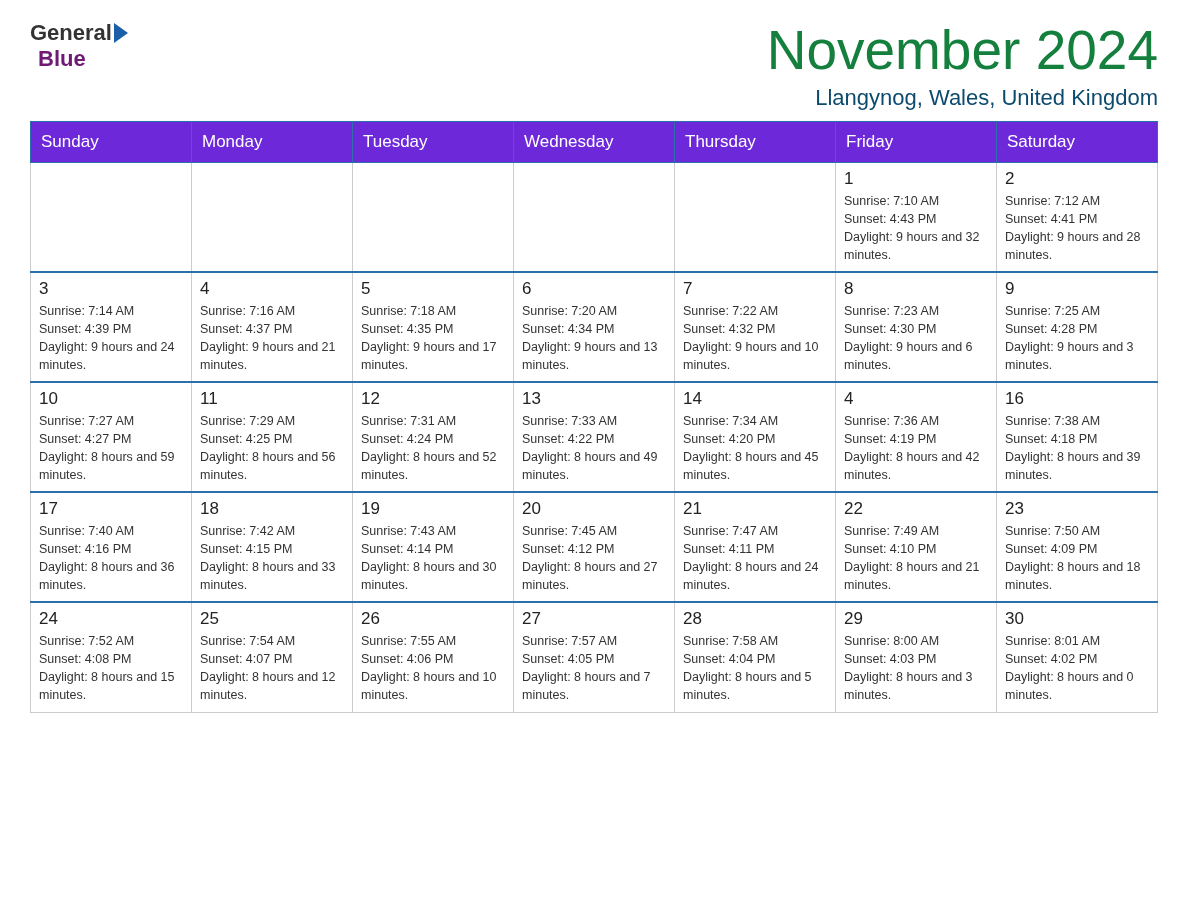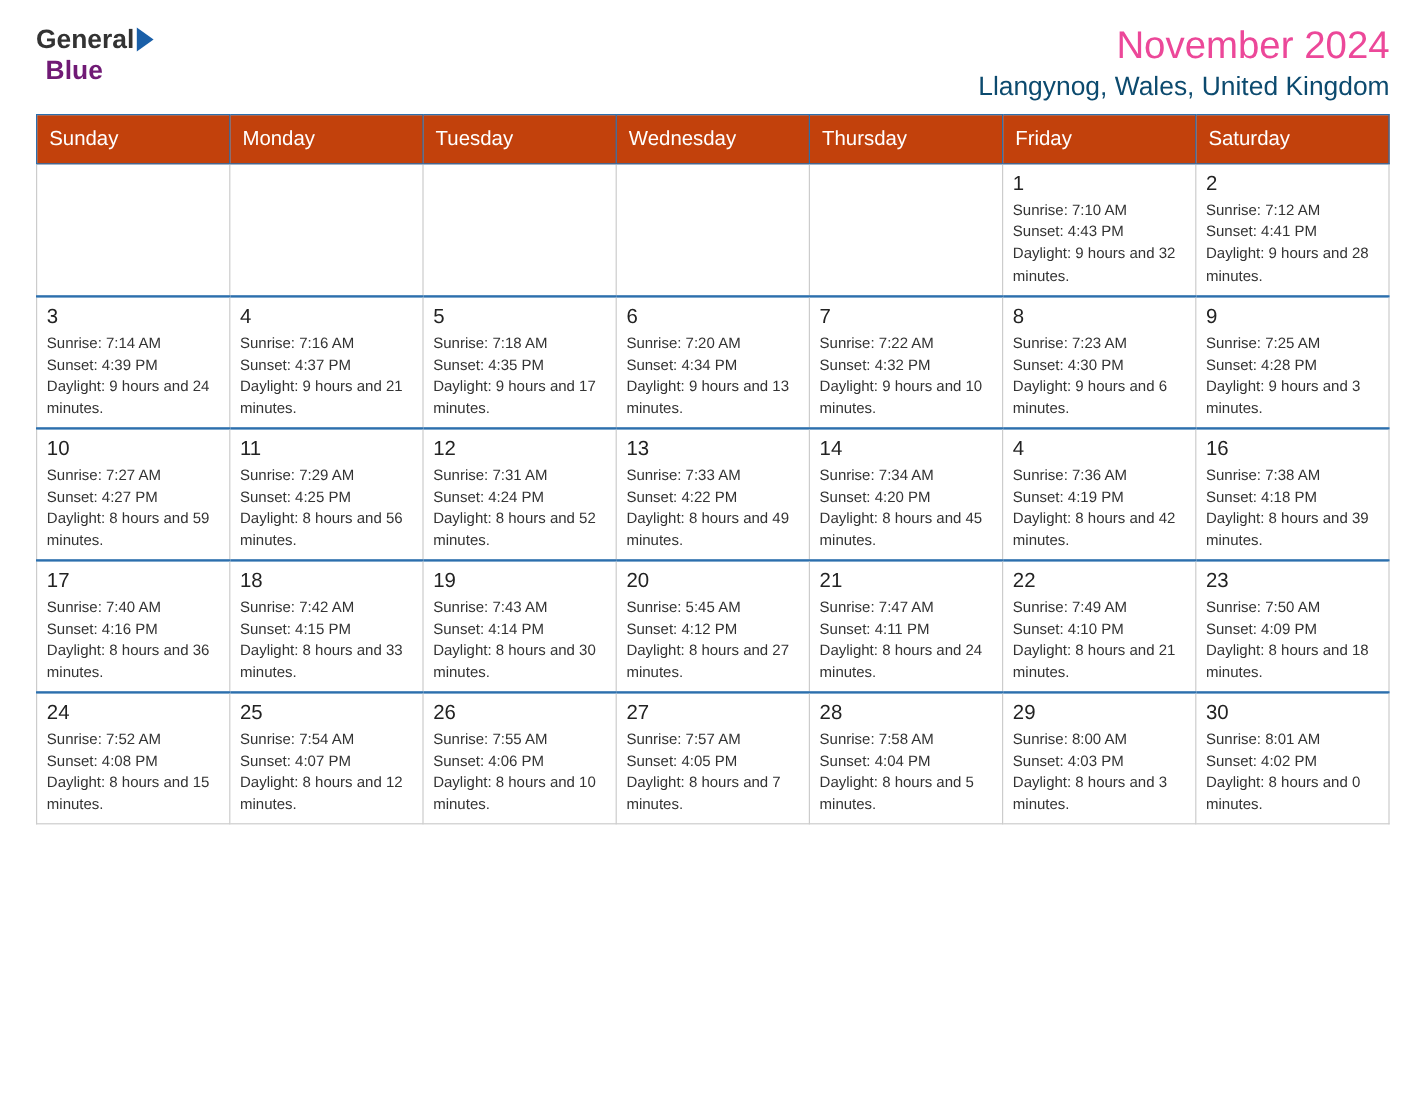--- a/index.html
+++ b/index.html
@@ -42,37 +42,37 @@
     .logo-bottom {
       color: #701a75;
       font-size: 22px;
       font-weight: bold;
       margin-left: 8px;
     }
     .title-section {
       text-align: right;
     }
     .month-title {
-      font-size: 32px;
+      font-size: 55px;
       font-weight: normal;
-      color: #ec4899;
+      color: #15803d;
       line-height: 1.1;
     }
     .location {
       font-size: 22px;
       color: #0c4a6e;
       margin-top: 4px;
     }
     .calendar-table {
       width: 100%;
       border-collapse: collapse;
       margin-top: 10px;
     }
     .calendar-table th {
-      background-color: #c2410c;
+      background-color: #6d28d9;
       color: #fff;
       font-size: 17px;
       font-weight: normal;
       padding: 10px 10px;
       text-align: left;
       border: 1px solid #2c6fad;
     }
     .calendar-table td {
       border: 1px solid #ccc;
       vertical-align: top;
@@ -250,21 +250,21 @@
 Daylight: 8 hours and 33 minutes.</div>
         </td>
         <td>
           <span class="day-number">19</span>
           <div class="day-info" style="white-space: pre-line;">Sunrise: 7:43 AM
 Sunset: 4:14 PM
 Daylight: 8 hours and 30 minutes.</div>
         </td>
         <td>
           <span class="day-number">20</span>
-          <div class="day-info" style="white-space: pre-line;">Sunrise: 5:45 AM
+          <div class="day-info" style="white-space: pre-line;">Sunrise: 7:45 AM
 Sunset: 4:12 PM
 Daylight: 8 hours and 27 minutes.</div>
         </td>
         <td>
           <span class="day-number">21</span>
           <div class="day-info" style="white-space: pre-line;">Sunrise: 7:47 AM
 Sunset: 4:11 PM
 Daylight: 8 hours and 24 minutes.</div>
         </td>
         <td>

